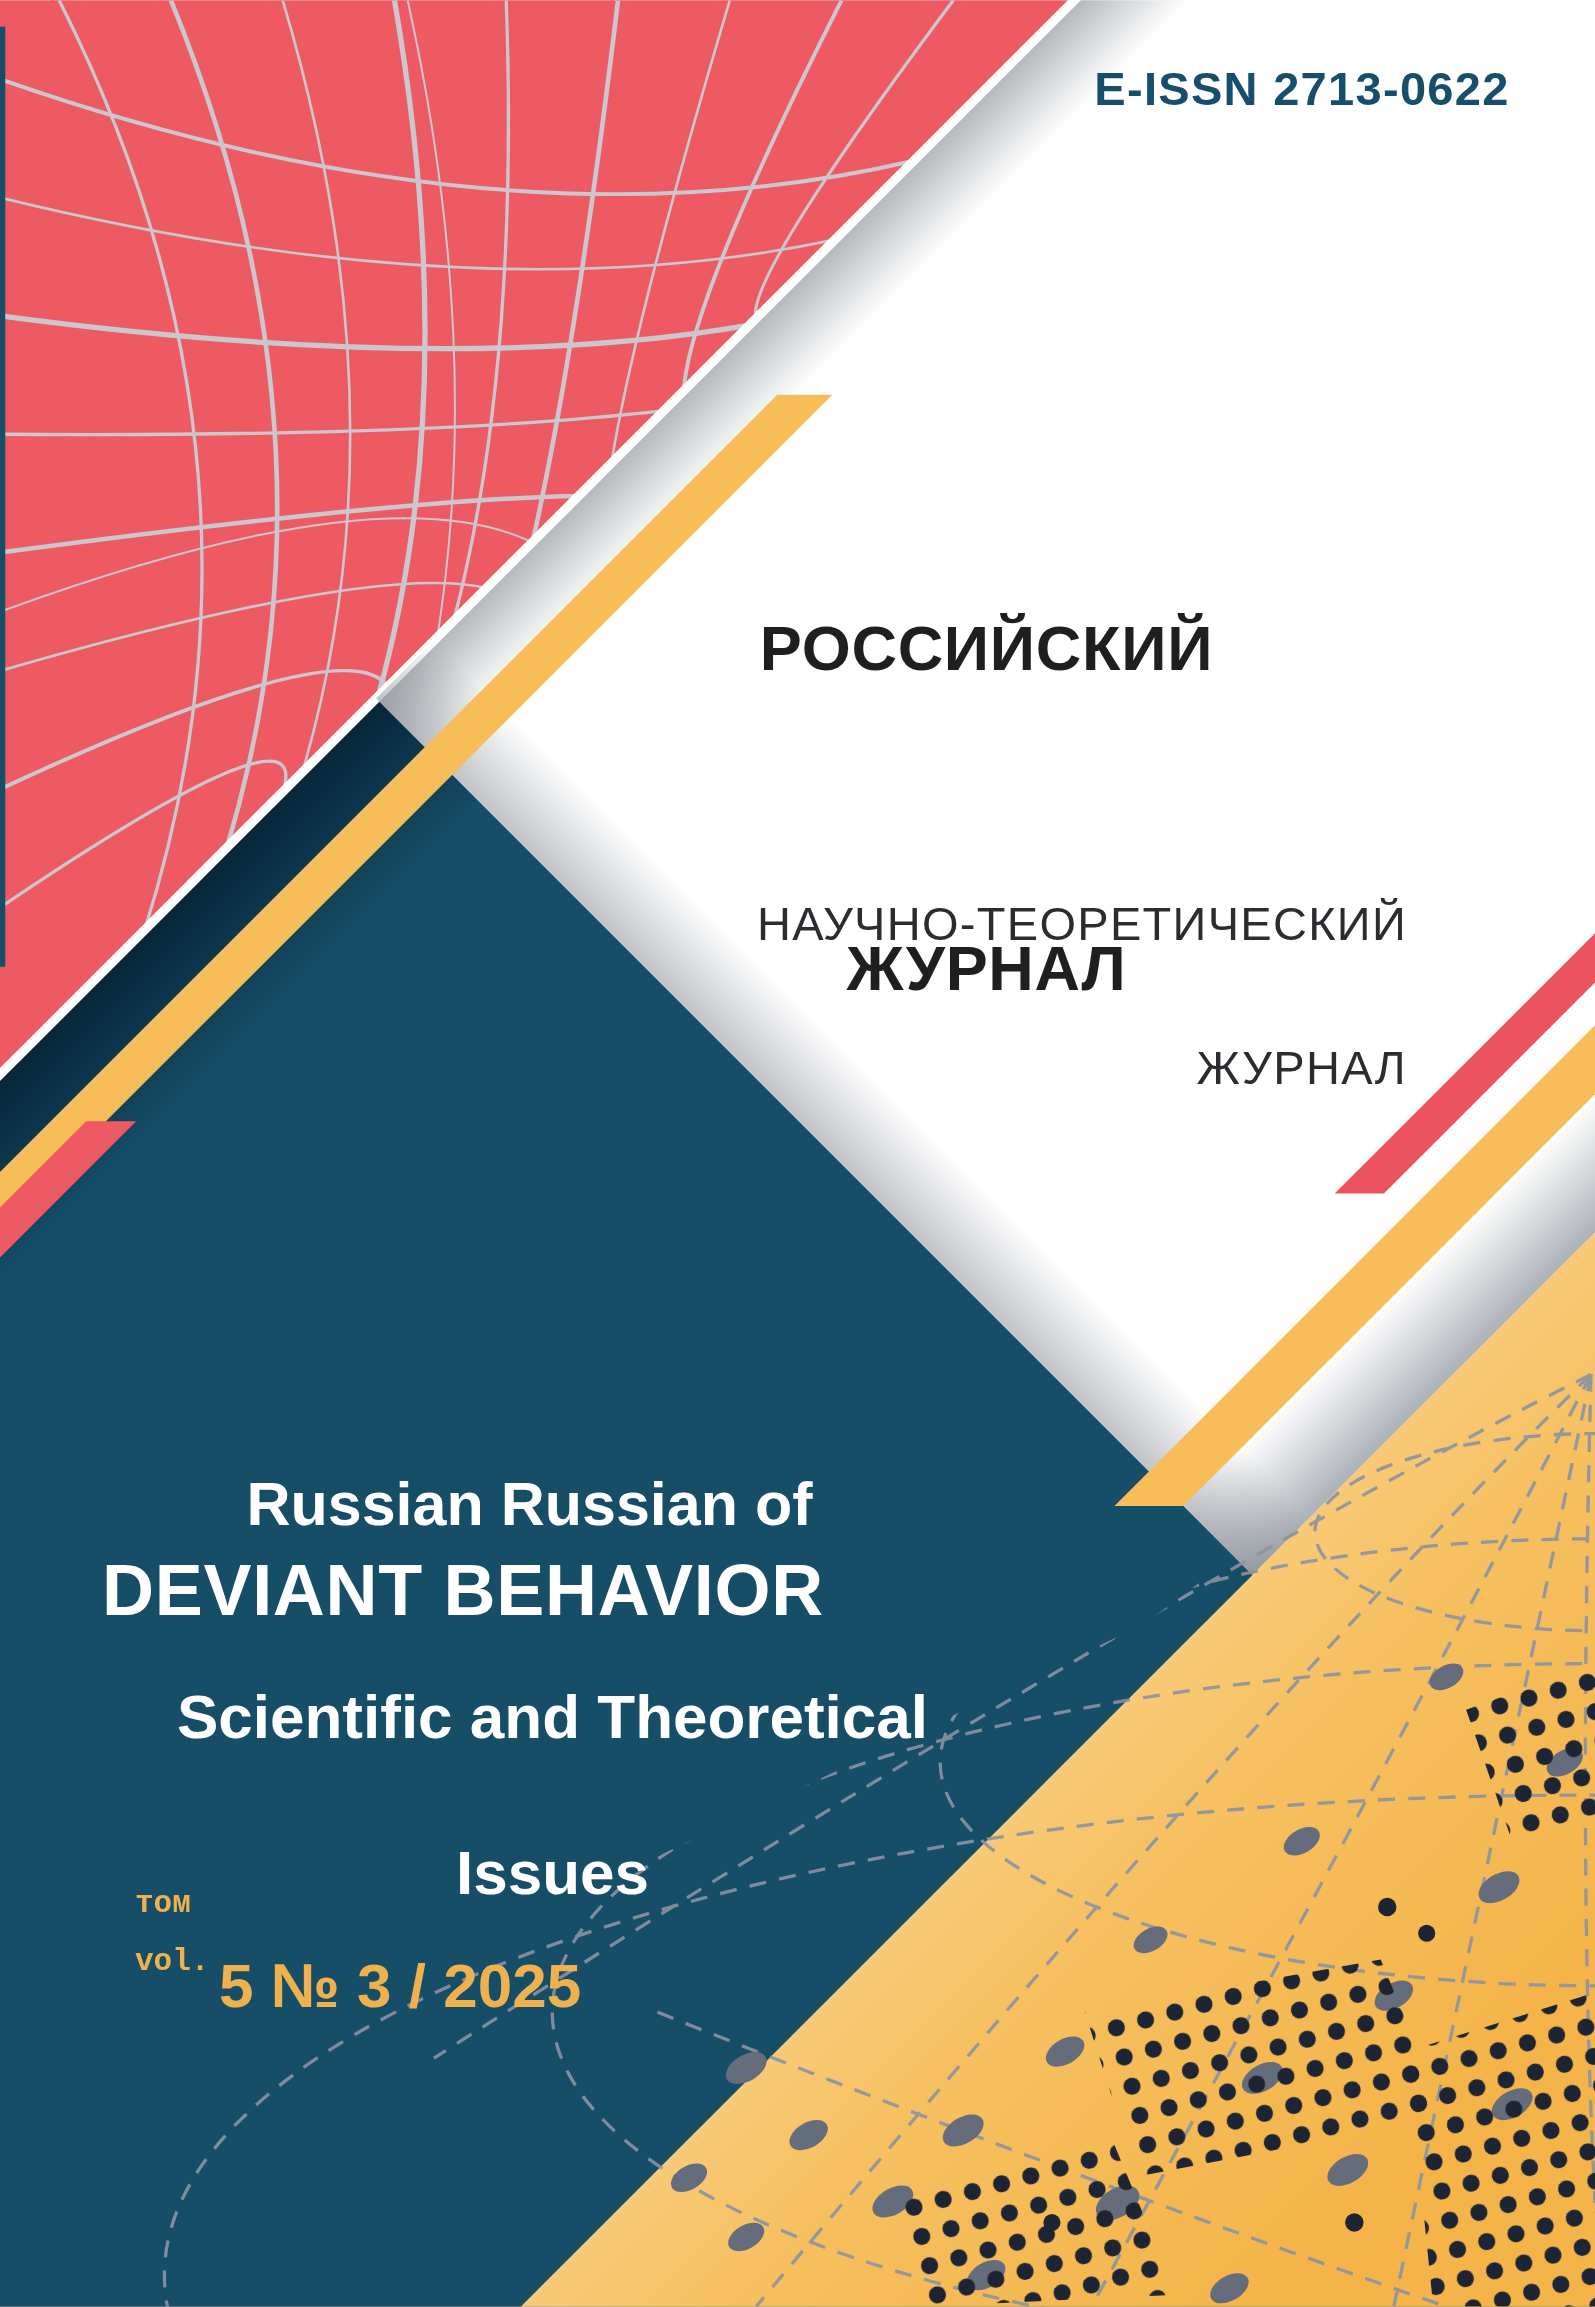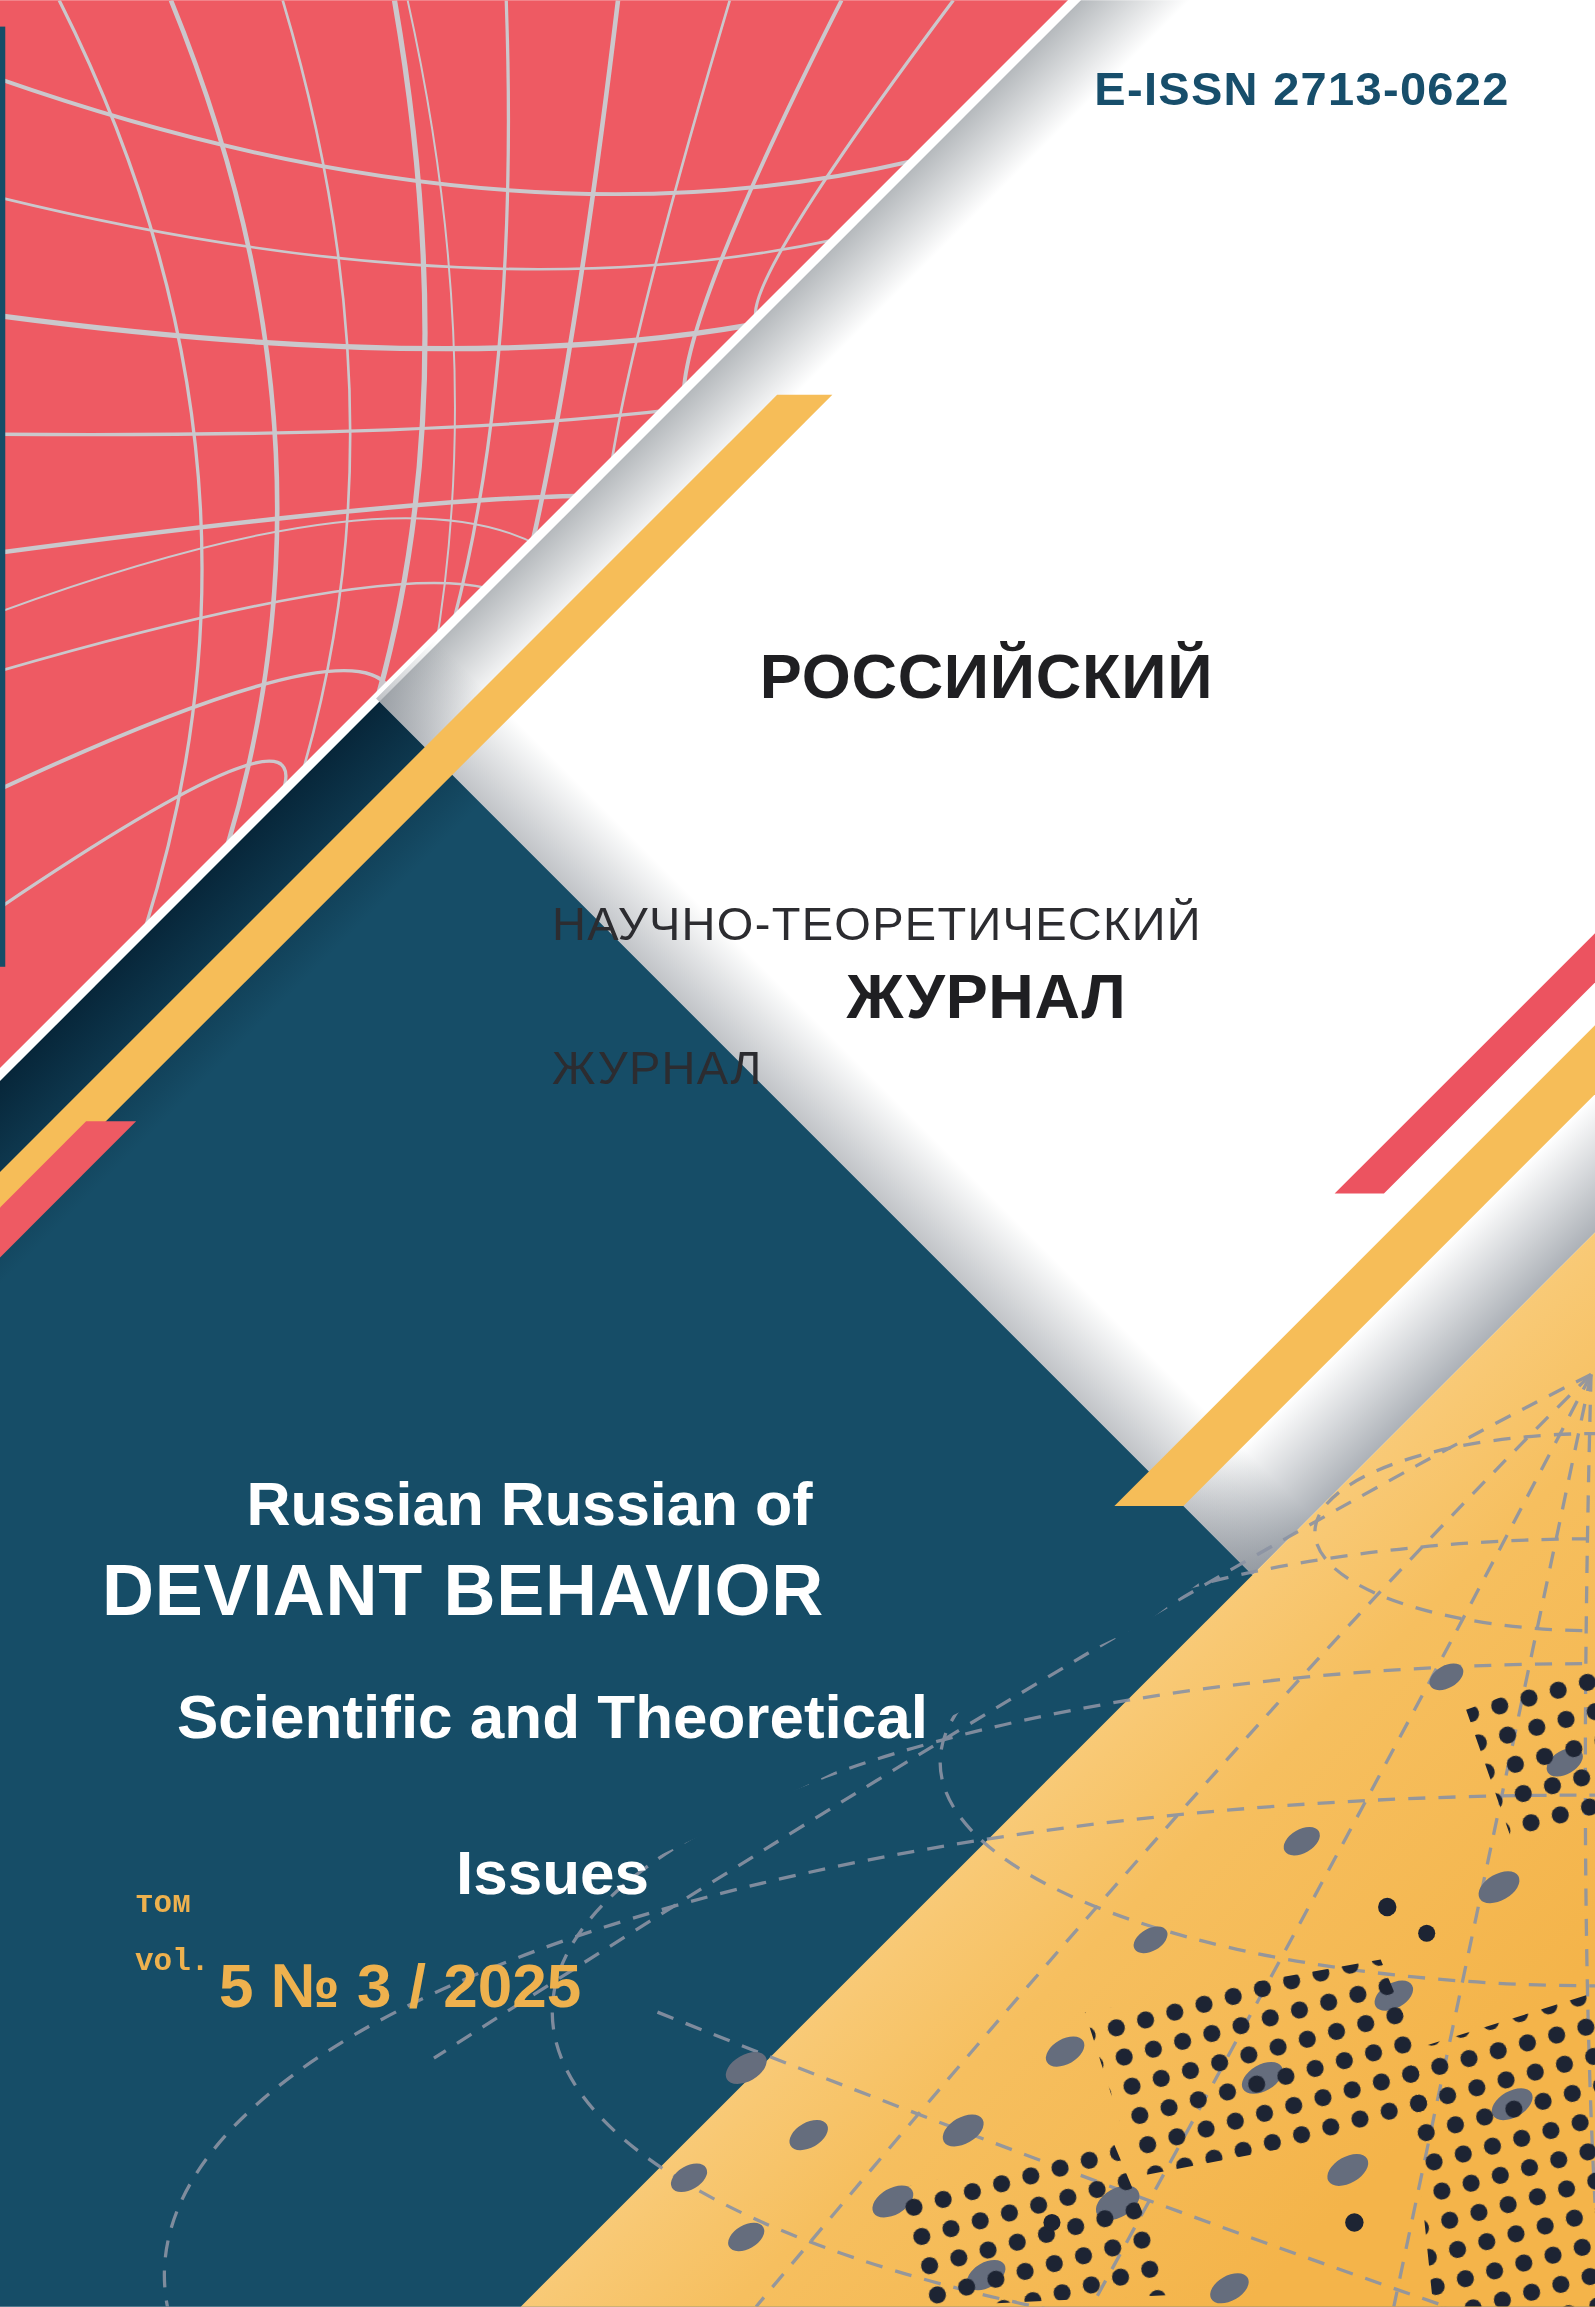--- a/index.html
+++ b/index.html
@@ -7,25 +7,25 @@
     position:relative;width:1595px;height:2307px;overflow:hidden;background:#ffffff;
     font-family:"Liberation Sans", sans-serif;
   }
   .bg{position:absolute;left:0;top:0;width:1595px;height:2307px;}
   .txt{position:absolute;white-space:pre-line;}
   .issn{
     left:1006px;top:61px;width:592px;text-align:center;
     font-size:47px;font-weight:800;letter-spacing:1.3px;color:#174e6b;
   }
   .ru-title{
-    left:559px;top:636px;width:855px;text-align:center;
+    left:559px;top:608px;width:855px;text-align:center;
     font-size:63px;line-height:80px;font-weight:800;letter-spacing:0.7px;color:#1f1f22;
   }
   .ru-sub{
-    left:552px;top:888px;width:855px;text-align:left;
+    left:552px;top:888px;width:855px;text-align:right;
     font-size:47px;line-height:72px;font-weight:400;letter-spacing:1.3px;color:#2c2c30;
   }
   .en1{
     left:102px;top:1469px;width:855px;text-align:center;
     font-size:61px;font-weight:700;color:#ffffff;
   }
   .en2{
     left:102px;top:1549px;width:855px;text-align:left;
     font-size:72px;font-weight:800;letter-spacing:0.7px;color:#ffffff;
   }

